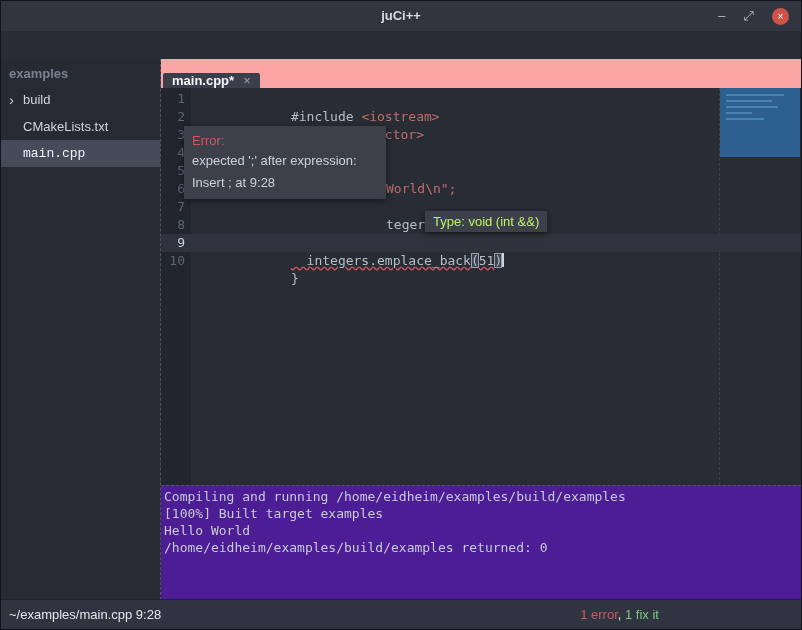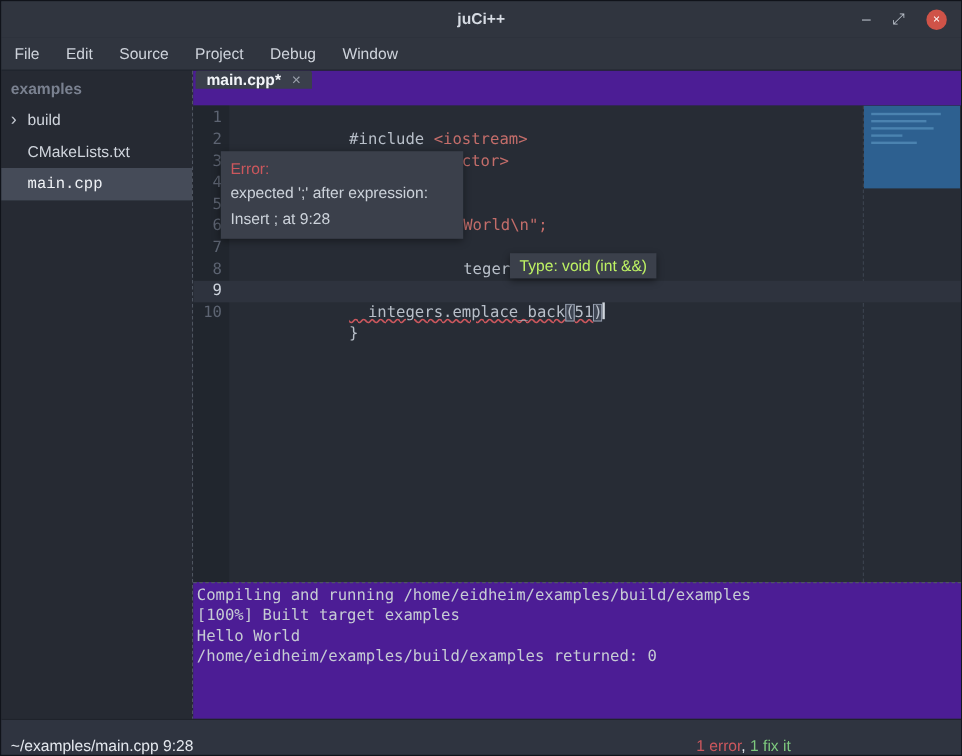--- a/index.html
+++ b/index.html
@@ -23,21 +23,21 @@
   .main{position:absolute;top:58px;left:0;right:0;bottom:29px;display:flex;}
   .sidebar{width:160px;background:#262a33;border-right:1px dashed #4e5560;box-sizing:border-box;flex:none;}
   .side-header{padding:7px 8px 5px;color:#7a8190;font-weight:bold;font-size:13px;}
   .tree-item{height:27px;display:flex;align-items:center;padding-left:8px;color:#d0d5dd;font-size:13px;}
   .tree-item .expander{width:14px;color:#c3c8d1;font-size:15px;line-height:14px;}
   .tree-item.selected{background:#454b58;color:#eef1f5;font-family:Liberation Mono, monospace;}
 
   .content{flex:1;display:flex;flex-direction:column;min-width:0;}
 
   
-  .tabbar{height:29px;background:#4c1d95;display:flex;align-items:flex-start;padding-left:2px;flex:none;}
+  .tabbar{height:29px;background:#fca5a5;display:flex;align-items:flex-end;padding-left:2px;flex:none;}
   .tab{display:flex;align-items:center;gap:9px;padding:0 9px;background:#3a3f4b;border-radius:2px 2px 0 0;}
   .tab-label{color:#f2f4f8;font-size:13px;font-weight:bold;}
   .tab-close{color:#9ba1ac;font-size:13px;}
 
   
   .editor{flex:1;position:relative;background:#272c35;overflow:hidden;}
   .gutter-bg{position:absolute;left:0;top:0;bottom:0;width:30px;background:#21262e;z-index:0;}
   .margin-line{position:absolute;left:558px;top:0;bottom:0;border-left:1px dashed #3a414d;z-index:1;}
   .code-area{position:absolute;left:0;right:0;top:0;bottom:0;padding-top:2px;z-index:2;}
   .row{position:relative;height:18px;line-height:18px;white-space:pre;
@@ -64,48 +64,40 @@
   .minimap{position:absolute;top:0;right:1px;width:80px;height:69px;background:var(--accent_blue,#2d6090);z-index:5;padding-top:6px;box-sizing:border-box;}
   .mm-line{height:2px;background:#4b83b0;margin:0 0 4px 6px;}
 
   
   .terminal{height:115px;background:#4c1d95;border-top:1px dashed #4e5560;box-sizing:border-box;
     padding:2px 3px;flex:none;}
   .term-line{font-family:"DejaVu Sans Mono",monospace;font-size:13px;line-height:17px;color:#c6cbd4;white-space:pre;}
 
   
   .statusbar{position:absolute;bottom:0;left:0;right:0;height:29px;background:#2f3440;border-top:1px solid #1f232b;
-    display:flex;align-items:flex-end;font-size:13px;color:#e3e7ed;}
+    display:flex;align-items:center;font-size:13px;color:#e3e7ed;}
   .status-loc{margin-left:8px;}
   .status-diag{position:absolute;right:142px;white-space:pre;}
   .diag-error{color:var(--error,#cc575d);}
   .diag-fixit{color:var(--fixit_green,#7dc87e);}
 </style>
 </head>
 <body>
 
 <div class="window">
 
   <div class="titlebar">
     <div class="title">juCi++</div>
     <div class="win-btns">
       <span class="btn-min">–</span>
       <span class="btn-max">⤢</span>
       <span class="btn-close">×</span>
     </div>
   </div>
 
-  <div class="menubar">
-    <span class="menu-item">File</span>
-    <span class="menu-item">Edit</span>
-    <span class="menu-item">Source</span>
-    <span class="menu-item">Project</span>
-    <span class="menu-item">Debug</span>
-    <span class="menu-item">Window</span>
-  </div>
 
   <div class="main">
 
     <div class="sidebar">
       <div class="side-header">examples</div>
       <div class="tree-item">
         <span class="expander">›</span>
         <span>build</span>
       </div>
       <div class="tree-item">

